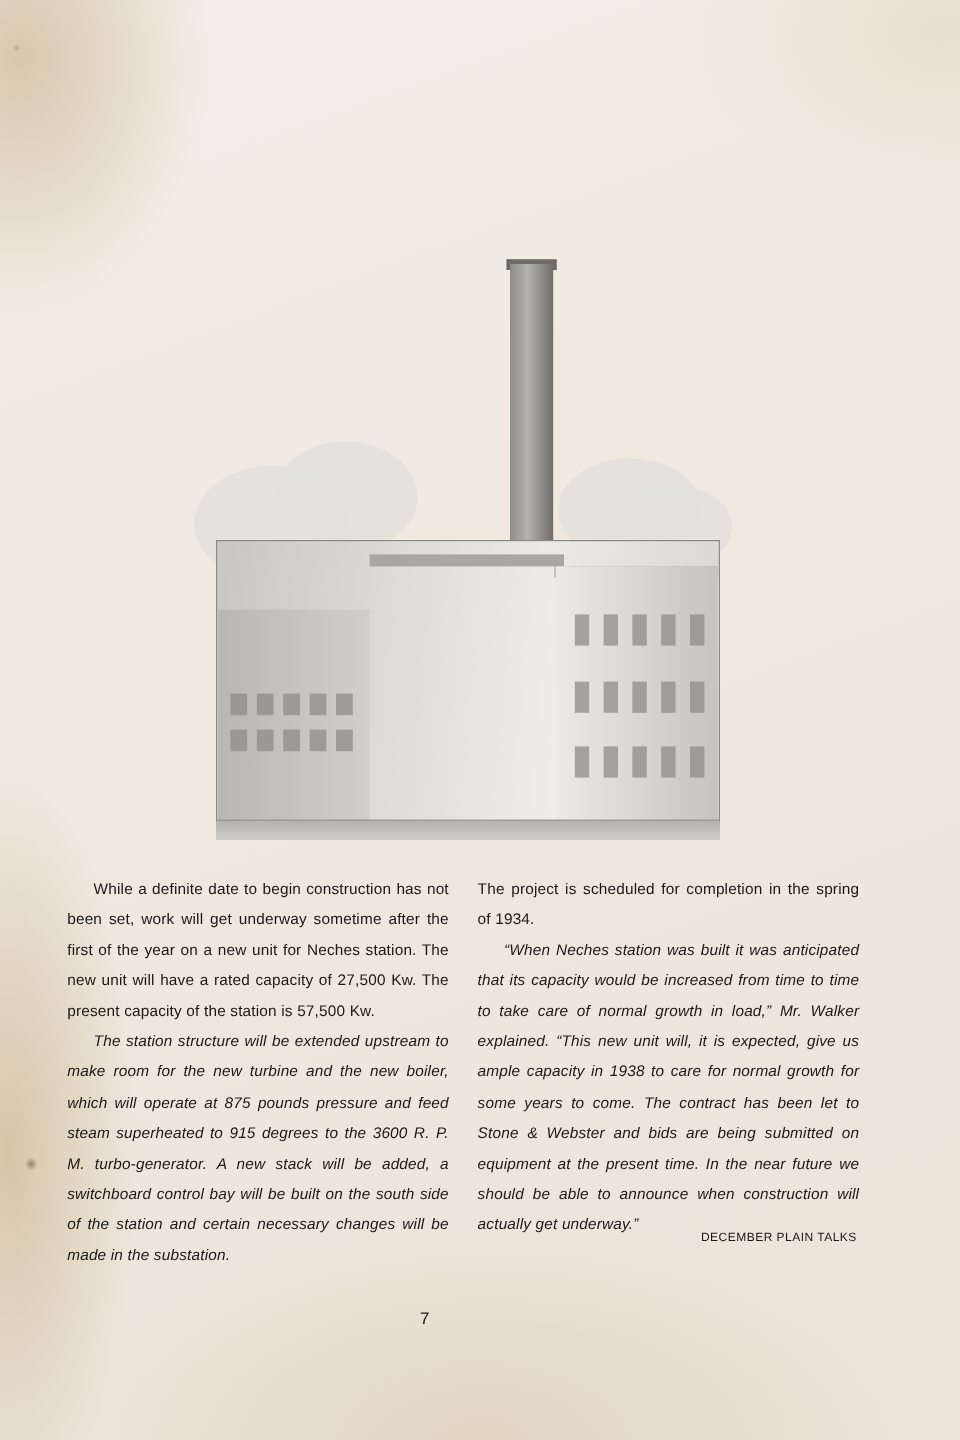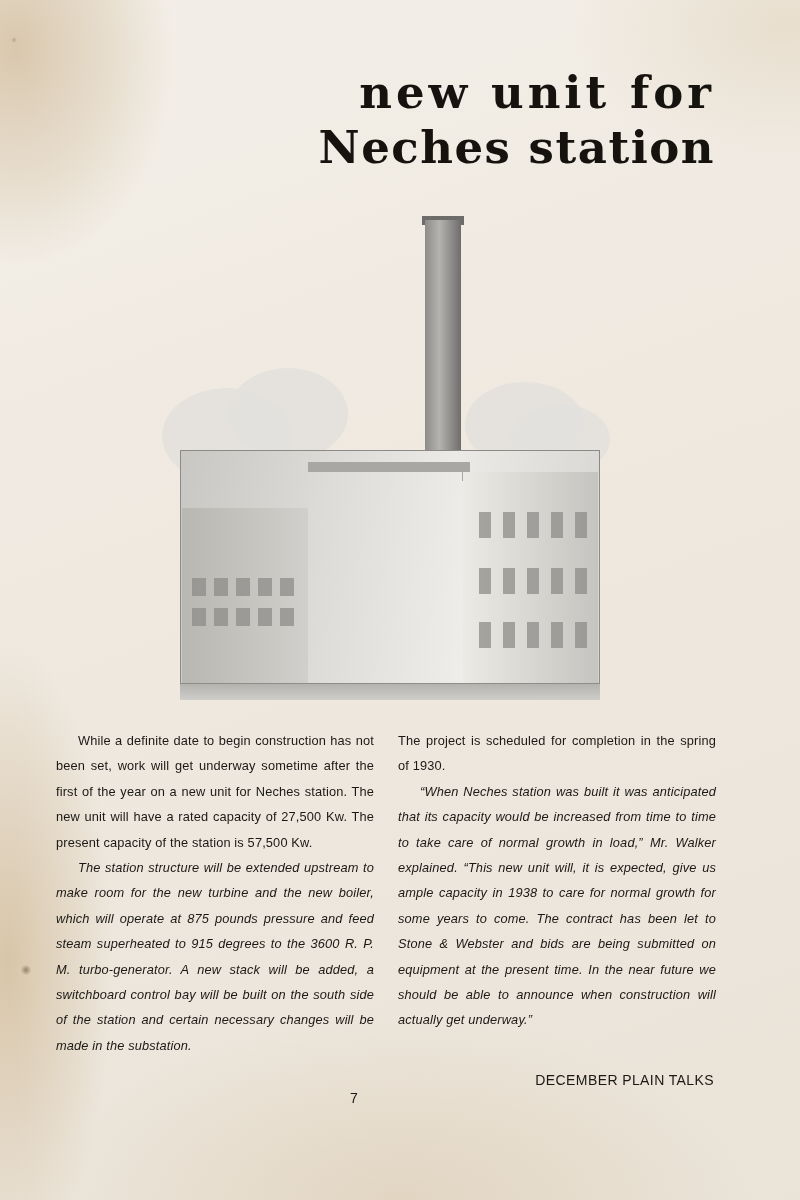--- a/index.html
+++ b/index.html
@@ -229,38 +229,34 @@
     position: absolute;
     left: 350px;
     top: 1090px;
     font-size: 14px;
     color: #1b1815;
     font-family: "Liberation Sans", sans-serif;
   }
   .footer-right {
     position: absolute;
     right: 86px;
-    top: 1072px;
-    font-size: 14px;
+    top: 1026px;
+    font-size: 10px;
     letter-spacing: .4px;
     color: #1b1815;
     font-family: "Liberation Sans", sans-serif;
   }
 </style>
 </head>
 <body>
 
 <div id="page"></div>
 
 <div class="content">
 
-  <div class="headline">
-    <span class="line1">new unit for</span>
-    <span class="line2">Neches station</span>
-  </div>
 
   <div class="photo">
 
     <div class="cloud" style="left:-18px; top:188px; width:130px; height:96px;"></div>
     <div class="cloud" style="left:48px; top:168px; width:120px; height:92px;"></div>
     <div class="cloud" style="left:285px; top:182px; width:120px; height:86px;"></div>
     <div class="cloud" style="left:330px; top:204px; width:100px; height:70px;"></div>
 
     <div class="stack-cap"></div>
     <div class="stack"></div>
@@ -303,21 +299,21 @@
     </div>
 
   </div>
 
   <div class="columns">
     <div class="col">
       <p class="indent">While a definite date to begin construction has not been set, work will get underway sometime after the first of the year on a new unit for Neches station. The new unit will have a rated capacity of 27,500 Kw. The present capacity of the station is 57,500 Kw.</p>
       <p class="indent">The station structure will be extended upstream to make room for the new turbine and the new boiler, which will operate at 875 pounds pressure and feed steam superheated to 915 degrees to the 3600 R. P. M. turbo-generator. A new stack will be added, a switchboard control bay will be built on the south side of the station and certain necessary changes will be made in the substation.</p>
     </div>
     <div class="col">
-      <p>The project is scheduled for completion in the spring of 1930.</p>
+      <p>The project is scheduled for completion in the spring of 1934.</p>
       <p class="indent">“When Neches station was built it was anticipated that its capacity would be increased from time to time to take care of normal growth in load,” Mr. Walker explained. “This new unit will, it is expected, give us ample capacity in 1938 to care for normal growth for some years to come. The contract has been let to Stone &amp; Webster and bids are being submitted on equipment at the present time. In the near future we should be able to announce when construction will actually get underway.”</p>
     </div>
   </div>
 
   <div class="folio">7</div>
   <div class="footer-right">DECEMBER PLAIN TALKS</div>
 
 </div>
 
 </body></html>

